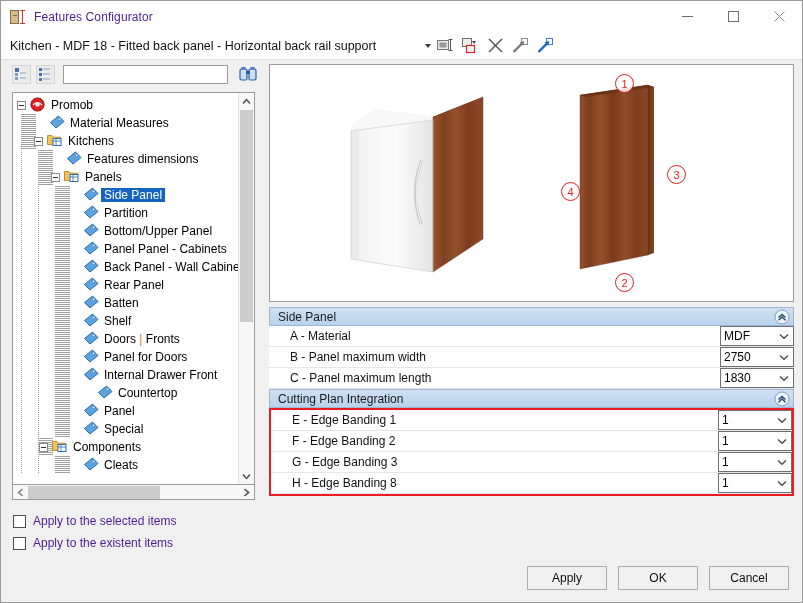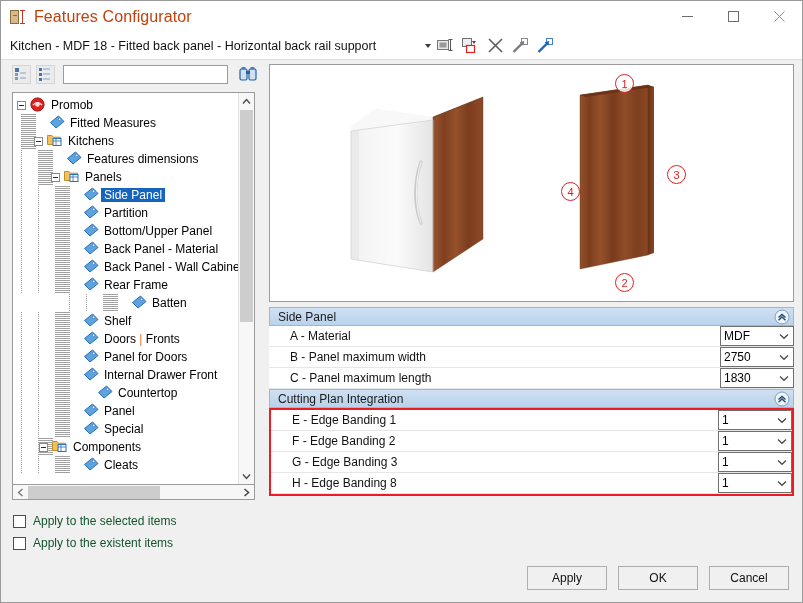--- a/index.html
+++ b/index.html
@@ -21,21 +21,21 @@
     flex:0 0 auto;position:relative;
   }
   .title-icon{width:16px;height:16px;margin-left:9px;margin-right:8px;position:relative;flex:0 0 auto;}
   .title-icon .cab{position:absolute;left:0;top:1px;width:9px;height:14px;background:#d9b98a;border:1px solid #8a6d3b;box-sizing:border-box;}
   .title-icon .cab:after{content:"";position:absolute;left:2px;top:4px;width:4px;height:1px;background:#8a6d3b;}
   .title-icon .dimline{position:absolute;left:10px;top:0px;width:5px;height:16px;}
   .title-icon .dimline i{position:absolute;background:#c0392b;}
   .title-icon .dimline i.v{left:2px;top:1px;width:1px;height:14px;}
   .title-icon .dimline i.t{left:0;top:1px;width:5px;height:1px;}
   .title-icon .dimline i.b{left:0;top:14px;width:5px;height:1px;}
-  .title-text{font-size:16px;color:#c2410c;letter-spacing:.1px;}
+  .title-text{font-size:12px;color:#4c1d95;letter-spacing:.1px;}
   .win-ctrls{margin-left:auto;display:flex;height:31px;}
   .win-btn{width:46px;height:31px;display:flex;align-items:center;justify-content:center;}
   .win-btn svg{display:block;}
 
   
   .cmdrow{
     height:27px;flex:0 0 auto;display:flex;align-items:center;
     background:#ffffff;border-bottom:1px solid #dedede;position:relative;
   }
   .crumb{font-size:12.5px;color:#111;padding-left:9px;white-space:nowrap;}
@@ -96,21 +96,21 @@
     height:15px;margin:0 11px 0 11px;background:#f7f7f7;border:1px solid #9b9b9b;border-top:none;
     box-sizing:border-box;position:relative;display:flex;align-items:center;flex:0 0 auto;
   }
   .hs-arrow{width:15px;display:flex;align-items:center;justify-content:center;flex:0 0 auto;}
   .hs-track{flex:1 1 auto;position:relative;height:13px;}
   .hs-thumb{position:absolute;top:0;left:0;height:13px;background:#cdcdcd;}
 
   .chkarea{flex:0 0 auto;padding:10px 0 0 12px;}
   .chkrow{display:flex;align-items:center;height:22px;gap:7px;}
   .chkbox{width:13px;height:13px;border:1px solid #4d4d4d;background:#fff;box-sizing:border-box;flex:0 0 auto;}
-  .chklabel{font-size:12px;color:#14532d;}
+  .chklabel{font-size:12px;color:#4c1d95;}
 
   
   .rightpane{flex:1 1 auto;display:flex;flex-direction:column;min-width:0;padding:4px 8px 0 3px;}
   .viewport{
     flex:0 0 auto;height:238px;background:#fff;border:1px solid #9b9b9b;
     box-sizing:border-box;position:relative;overflow:hidden;
   }
   .props{flex:1 1 auto;margin-top:5px;min-height:0;}
   .sect-head{
     height:19px;background:linear-gradient(to bottom,#cfe0f2,#b9d2ec);
@@ -288,21 +288,21 @@
                 <i style="left: 8px;"></i>
                 <i class="elbow" style="left: 9px; width: 14px;"></i>
               </div>
               <div class="tspacer" style="width: 15px;"></div>
               <div class="ticon">
                 <svg width="16" height="14" viewBox="0 0 16 14">
                   <path d="M9.5 1 L15 6.5 L7 13 L1.5 7.5 Z" fill="#5ba4e0" stroke="#2a6fb5" stroke-width="1" stroke-linejoin="round"></path>
                   <circle cx="10.6" cy="4.4" r="1.3" fill="#fff" stroke="#2a6fb5" stroke-width="0.8"></circle>
                 </svg>
               </div>
-              <div class="tlabel">Fitted Measures</div>
+              <div class="tlabel">Material Measures</div>
             </div>
             <div class="tnode" style="padding-left: 21px;">
               <div class="guides">
                 <i style="left: 8px;"></i>
                 <i class="elbow" style="left: 9px; width: 14px;"></i>
               </div>
               <div class="expander" style="margin-right: 4px;"></div>
               <div class="ticon">
                 <svg width="16" height="14" viewBox="0 0 16 14">
                   <path d="M0.5 2.5 L5 2.5 L6.4 4.2 L13.5 4.2 L13.5 11.5 L0.5 11.5 Z" fill="#f3c05a" stroke="#c48e27" stroke-width="1"></path>
@@ -400,21 +400,21 @@
                 <i style="left: 42px;"></i>
                 <i class="elbow" style="left: 43px; width: 14px;"></i>
               </div>
               <div class="tspacer" style="width: 15px;"></div>
               <div class="ticon">
                 <svg width="16" height="14" viewBox="0 0 16 14">
                   <path d="M9.5 1 L15 6.5 L7 13 L1.5 7.5 Z" fill="#5ba4e0" stroke="#2a6fb5" stroke-width="1" stroke-linejoin="round"></path>
                   <circle cx="10.6" cy="4.4" r="1.3" fill="#fff" stroke="#2a6fb5" stroke-width="0.8"></circle>
                 </svg>
               </div>
-              <div class="tlabel">Back Panel - Material</div>
+              <div class="tlabel">Panel Panel - Cabinets</div>
             </div>
             <div class="tnode" style="padding-left: 55px;">
               <div class="guides">
                 <i style="left: 8px;"></i>
                 <i style="left: 25px;"></i>
                 <i style="left: 42px;"></i>
                 <i class="elbow" style="left: 43px; width: 14px;"></i>
               </div>
               <div class="tspacer" style="width: 15px;"></div>
               <div class="ticon">
@@ -432,23 +432,23 @@
                 <i style="left: 42px;"></i>
                 <i class="elbow" style="left: 43px; width: 14px;"></i>
               </div>
               <div class="tspacer" style="width: 15px;"></div>
               <div class="ticon">
                 <svg width="16" height="14" viewBox="0 0 16 14">
                   <path d="M9.5 1 L15 6.5 L7 13 L1.5 7.5 Z" fill="#5ba4e0" stroke="#2a6fb5" stroke-width="1" stroke-linejoin="round"></path>
                   <circle cx="10.6" cy="4.4" r="1.3" fill="#fff" stroke="#2a6fb5" stroke-width="0.8"></circle>
                 </svg>
               </div>
-              <div class="tlabel">Rear Frame</div>
-            </div>
-            <div class="tnode" style="padding-left: 55px; margin-left: 48px;">
+              <div class="tlabel">Rear Panel</div>
+            </div>
+            <div class="tnode" style="padding-left: 55px;">
               <div class="guides">
                 <i style="left: 8px;"></i>
                 <i style="left: 25px;"></i>
                 <i style="left: 42px;"></i>
                 <i class="elbow" style="left: 43px; width: 14px;"></i>
               </div>
               <div class="tspacer" style="width: 15px;"></div>
               <div class="ticon">
                 <svg width="16" height="14" viewBox="0 0 16 14">
                   <path d="M9.5 1 L15 6.5 L7 13 L1.5 7.5 Z" fill="#5ba4e0" stroke="#2a6fb5" stroke-width="1" stroke-linejoin="round"></path>

